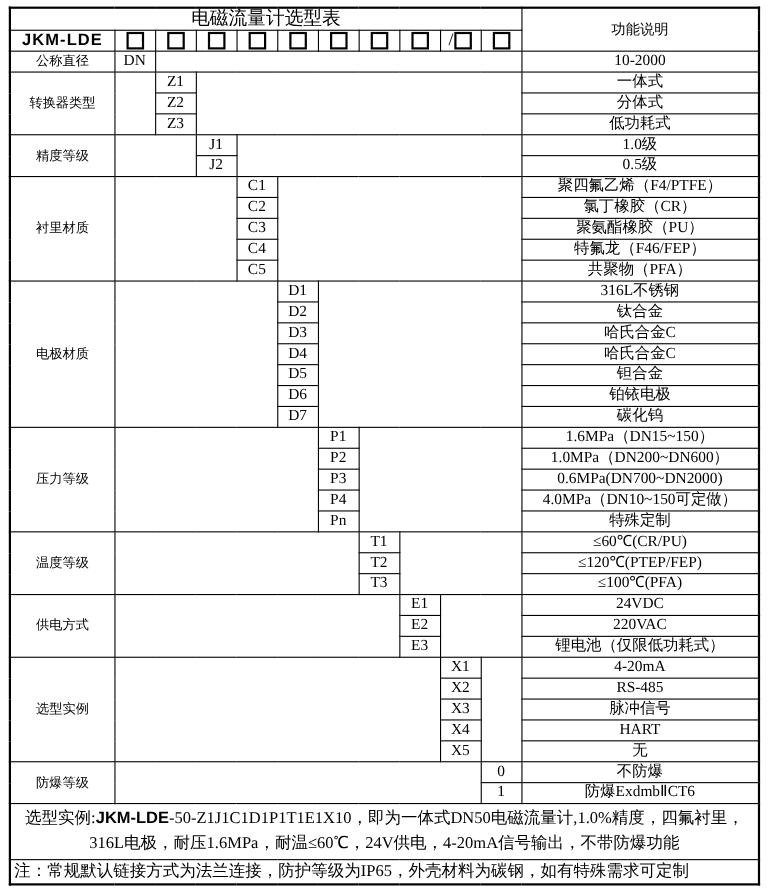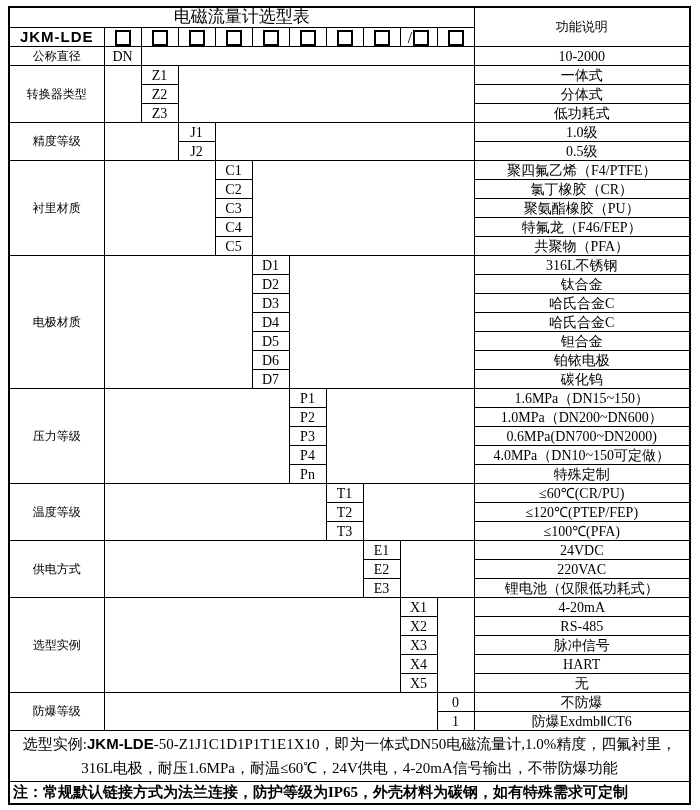--- a/index.html
+++ b/index.html
@@ -30,21 +30,21 @@
   .box{
     display:inline-block;width:12px;height:12px;
     border:2px solid #000;vertical-align:middle;background:#fff;
   }
   .slash{font-size:16px;vertical-align:middle;margin-right:1px;}
   td.example-cell{
     height:46px;white-space:normal;text-align:center;
     font-size:15px;line-height:1.55;padding:1px 3px;margin-left:36px;
   }
   td.note-cell{
-    height:19px;text-align:left;font-size:15px;padding:1px 3px;font-weight:bold;
+    height:19px;text-align:left;font-size:15px;padding:1px 3px;
   }
   .model-inline{font-family:"Liberation Sans",sans-serif;font-weight:bold;}
 </style>
 </head>
 <body>
 
 <table class="spec">
   <colgroup>
     <col style="width:95px">
     <col style="width:37px">

